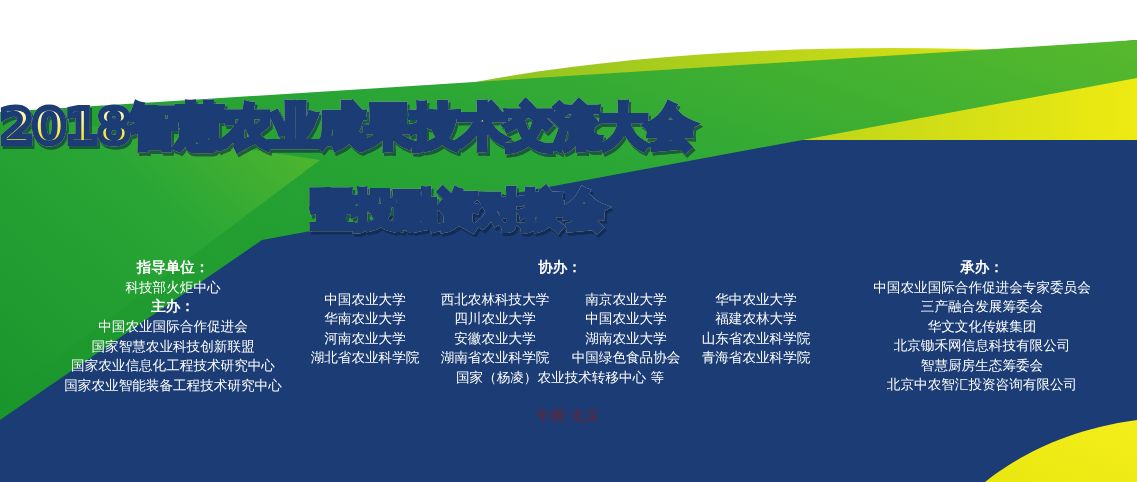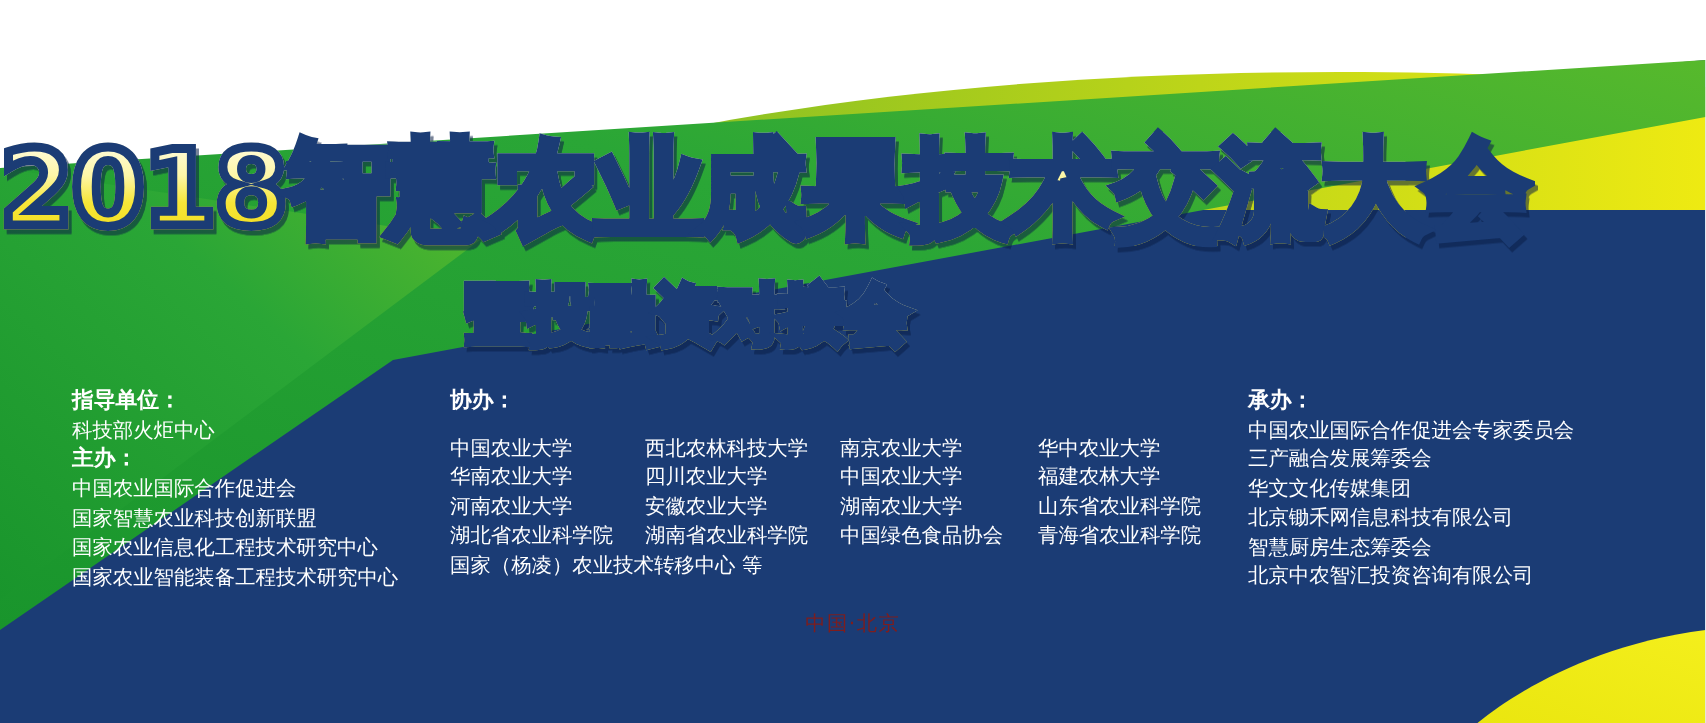--- a/index.html
+++ b/index.html
@@ -27,21 +27,21 @@
     left:0;top:0;
     width:1137px;height:482px;
     pointer-events:none;
   }
   #main-title{
     position:absolute;
     left:0;
     top:88px;
     width:937px;
     text-align:left;
-    font-size:70px;
+    font-size:48px;
     line-height:76px;
     font-weight:bold;
     letter-spacing:-1px;
     font-family:"DejaVu Sans","Liberation Sans",sans-serif;
     color:#fdf05a;
     background:linear-gradient(180deg,#fffef0 0%,#fdf6a8 38%,#f7e638 62%,#efd915 100%);
     -webkit-background-clip:text;
     background-clip:text;
     -webkit-text-fill-color:transparent;
     paint-order:stroke fill;
@@ -70,20 +70,21 @@
     white-space:nowrap;
   }
   
   .credits{
     position:absolute;
     left:0;top:258px;
     width:1064px;
     height:200px;
     color:#ffffff;
     font-family:"DejaVu Sans","Liberation Sans",sans-serif;
+    text-align:center;
   }
   .col{ position:absolute; }
   .col-left{ left:48px; top:0; width:250px;}
   .col-mid{ left:300px; top:0; width:520px;}
   .col-right{ left:832px; top:0; width:300px;}
   .blk-head{
     font-size:14.5px;
     font-weight:bold;
     line-height:19px;
     margin-bottom:1px;

